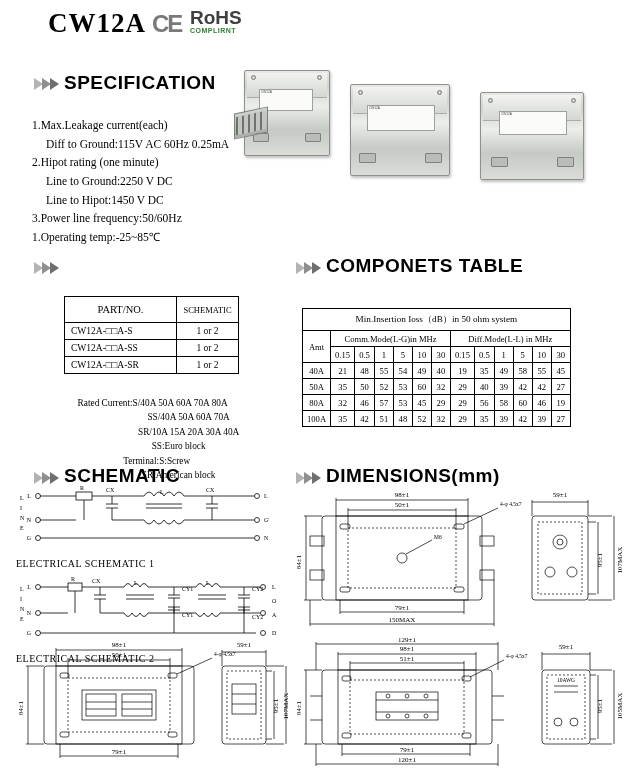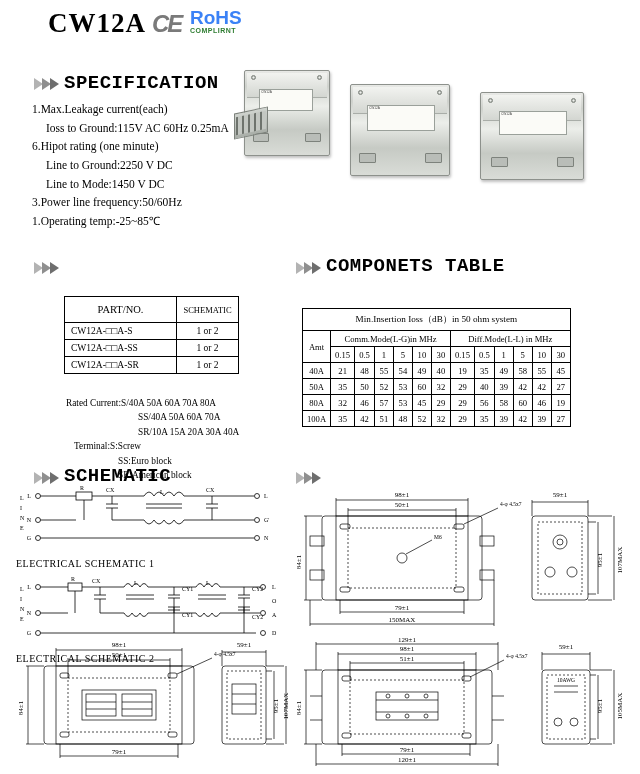--- a/index.html
+++ b/index.html
@@ -16,45 +16,45 @@
 
   
   .hdr { position:absolute; left:0; top:0; width:640px; height:48px; }
   .title-main {
     position:absolute; left:48px; top:8px;
     font-size:27px; font-weight:bold; letter-spacing:1px;
     font-family:"Liberation Serif", serif;
   }
   .ce-mark {
     position:absolute; left:152px; top:10px;
-    font-size:24px; font-weight:bold; font-style:italic;
+    font-size:24px; font-weight:bold; 
     color:#7a7a7a; font-family:"Liberation Sans", sans-serif;
     letter-spacing:-2px;
   }
   .rohs {
     position:absolute; left:190px; top:8px;
     text-align:left; line-height:1;
   }
-  .rohs .r1 { font-size:19px; font-weight:bold; color:#3b82f6; font-family:"Liberation Sans", sans-serif; }
+  .rohs .r1 { font-size:19px; font-weight:bold; color:#404040; font-family:"Liberation Sans", sans-serif; }
   .rohs .r2 { font-size:7px; font-weight:bold; color:#2f7d32; font-family:"Liberation Sans", sans-serif; letter-spacing:0.5px;}
 
   
-  .sec-head { position:absolute; font-size:19px; font-weight:bold; font-family:Liberation Mono, monospace; letter-spacing:0.5px; }
+  .sec-head { position:absolute; font-size:19px; font-weight:bold; font-family:Liberation Sans, sans-serif; letter-spacing:0.5px; }
   .arrows { position:absolute; width:26px; height:12px; }
   .arrows span {
     display:block; position:absolute; top:0;
     width:0;height:0;border-top:6px solid transparent;border-bottom:6px solid transparent;
     border-left:9px solid #b3b3b3;
   }
   .arrows span:nth-child(1){left:0;}
   .arrows span:nth-child(2){left:8px;border-left-color:#8f8f8f;}
   .arrows span:nth-child(3){left:16px;border-left-color:#6e6e6e;}
 
   
-  .spec-list { position:absolute; left:32px; top:100px; width:250px; font-size:11.5px; line-height:1.62; }
+  .spec-list { position:absolute; left:32px; top:116px; width:250px; font-size:11.5px; line-height:1.62; }
   .spec-list div { white-space:nowrap; }
   .ind { padding-left:14px; }
 
   
   .photos { position:absolute; left:232px; top:36px; width:400px; height:200px; }
   .filter-box { position:absolute; }
   .fb-body {
     position:absolute; left:0; top:0;
     background:linear-gradient(180deg,#e8e9e6 0%,#cfd2cd 18%,#eceeea 42%,#c6cac4 70%,#d9dcd7 100%);
     border:1px solid #8d918c;
@@ -87,21 +87,21 @@
   table { border-collapse:collapse;border-radius:8px; }
   .tbl-components {
     position:absolute; left:64px; top:296px;
     font-size:9.5px; font-family:"Liberation Serif", serif;
   }
   .tbl-components td, .tbl-components th {
     border:1px solid #000; padding:3px 6px; text-align:center; font-weight:normal;
   }
   .tbl-components th { font-size:10.5px; padding:7px 6px; }
   .comp-notes { position:absolute; left:66px; top:396px; font-size:9.3px; line-height:1.55; }
-  .comp-notes div { white-space:nowrap; }
+  .comp-notes div { white-space:nowrap;text-align:center; }
 
   .tbl-insertion {
     position:absolute; left:302px; top:308px;
     font-size:8.6px; font-family:"Liberation Serif", serif;
   }
   .tbl-insertion td, .tbl-insertion th {
     border:1px solid #000; padding:2.5px 4px; text-align:center; font-weight:normal; min-width:19px;
   }
   .tbl-insertion .hdrrow th { font-size:9.2px; padding:4px 4px; }
 
@@ -170,24 +170,24 @@
 
   <div class="arrows" style="left:34px; top:78px;">
       <span></span>
       <span></span>
       <span></span>
     </div>
   <div class="sec-head" style="left:64px; top:72px;">SPECIFICATION</div>
 
   <div class="spec-list">
     <div>1.Max.Leakage current(each)</div>
-    <div class="ind">Ioss to Ground:115V AC 60Hz 0.25mA</div>
-    <div>6.Hipot  rating (one minute)</div>
+    <div class="ind">Diff to Ground:115V AC 60Hz 0.25mA</div>
+    <div>2.Hipot  rating (one minute)</div>
     <div class="ind">Line to Ground:2250 V DC</div>
-    <div class="ind">Line to Mode:1450 V DC</div>
+    <div class="ind">Line to Hipot:1450 V DC</div>
     <div>3.Power line frequency:50/60Hz</div>
     <div>1.Operating temp:-25~85℃</div>
   </div>
 
   <div class="arrows" style="left:34px; top:262px;">
       <span></span>
       <span></span>
       <span></span>
     </div>
 
@@ -209,22 +209,22 @@
       <td style="text-align:left;">CW12A-□□A-SR</td>
       <td>1 or 2</td>
     </tr>
   </tbody>
     </table>
 
   <div class="comp-notes">
     <div>Rated Current:S/40A 50A 60A 70A 80A</div>
     <div style="padding-left:72px;">SS/40A 50A 60A 70A</div>
     <div style="padding-left:72px;">SR/10A 15A 20A 30A 40A</div>
+    <div style="padding-left:52px;">SS:Euro block</div>
     <div style="padding-left:8px;">Terminal:S:Screw</div>
-    <div style="padding-left:52px;">SS:Euro block</div>
     <div style="padding-left:52px;">SR:American block</div>
   </div>
 
   <div class="arrows" style="left:296px; top:262px;">
       <span></span>
       <span></span>
       <span></span>
     </div>
   <div class="sec-head" style="left:326px; top:255px;">COMPONETS TABLE</div>
 
@@ -466,20 +466,21 @@
       </g>
     </svg>
     <div class="schem-cap" style="margin-top:2px;">ELECTRICAL SCHEMATIC 2</div>
   </div>
 
   <div class="arrows" style="left:296px; top:472px;">
       <span></span>
       <span></span>
       <span></span>
     </div>
+  <div class="sec-head" style="left:326px; top:465px;">DIMENSIONS(mm)</div>
 
   <div class="dim-wrap">
     <svg width="344" height="160" viewBox="0 0 344 160">
       <g stroke="#000" stroke-width="0.7" fill="none">
 
         <rect x="30" y="32" width="160" height="84" rx="3"></rect>
         <rect x="44" y="32" width="132" height="84"></rect>
         <rect x="56" y="44" width="108" height="60" stroke-dasharray="2,2"></rect>
 
         <rect x="48" y="40" width="10" height="5" rx="2"></rect>

